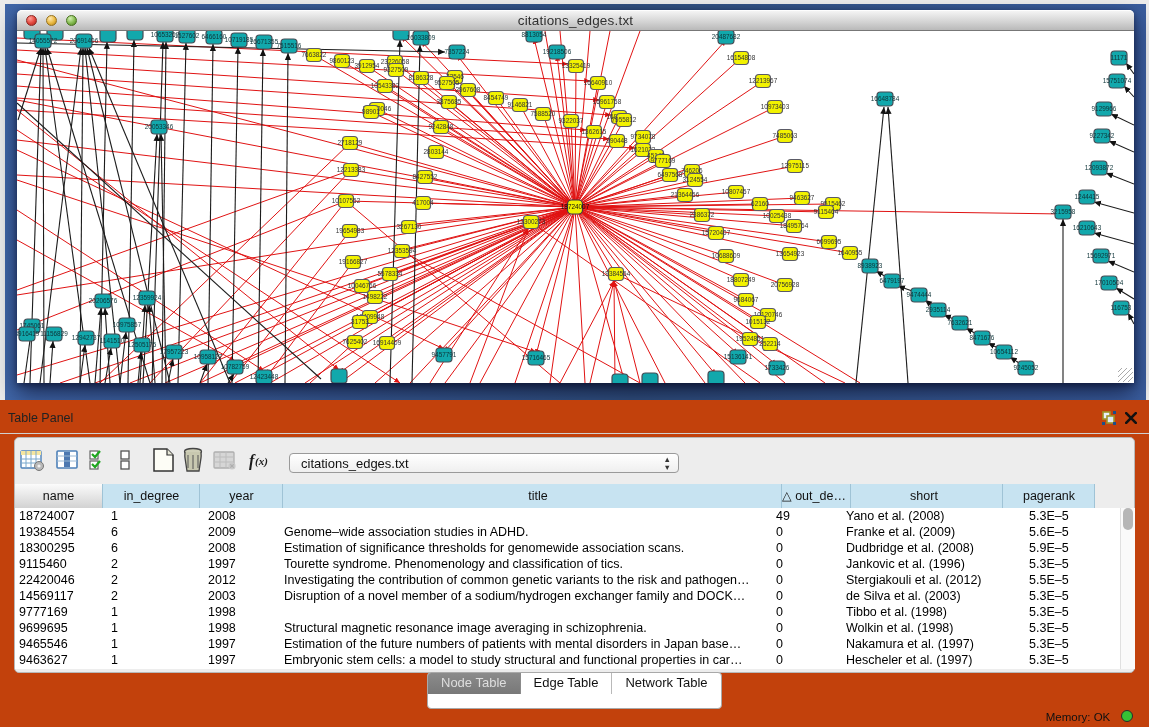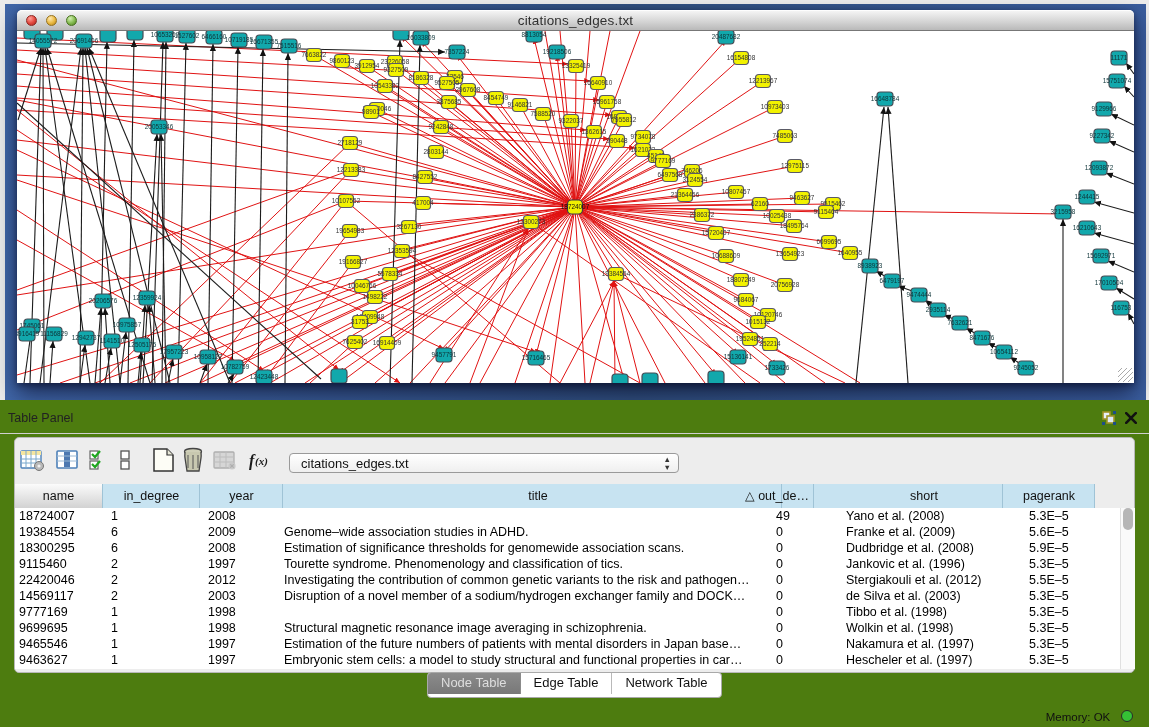--- a/index.html
+++ b/index.html
@@ -8,54 +8,54 @@
 #win{position:absolute;left:17px;top:10px;width:1117px;height:373px;border-radius:5px 5px 0 0;
   box-shadow:0 10px 22px rgba(0,0,25,.6),0 2px 6px rgba(0,0,25,.45)}
 #titlebar{position:absolute;left:0;top:0;width:1117px;height:21px;border-radius:5px 5px 0 0;
   background:linear-gradient(#f7f7f7,#d6d6d6 55%,#b9b9b9);border-bottom:1px solid #777;
   box-shadow:inset 0 1px 0 #fdfdfd}
 #title{position:absolute;left:0;top:3px;width:100%;text-align:center;font-size:13.5px;color:#303030;letter-spacing:.2px}
 .tl{position:absolute;top:5px;width:11px;height:11px;border-radius:50%}
 #tl1{left:9px;background:radial-gradient(circle at 35% 28%,#ff9f98,#e2463c 55%,#9d2b24);border:.5px solid #8e2620}
 #tl2{left:29px;background:radial-gradient(circle at 35% 28%,#ffe9b0,#e9b73e 55%,#a97d1d);border:.5px solid #96711c}
 #tl3{left:49px;background:radial-gradient(circle at 35% 28%,#d2f0b2,#82b94e 55%,#4d7c22)   ;border:.5px solid #47701f}
-#panel{position:absolute;left:0;top:400px;width:1149px;height:327px;background:#4d7c0f}
+#panel{position:absolute;left:0;top:400px;width:1149px;height:327px;background:#c2410c}
 #ptitle{position:absolute;left:8px;top:11px;font-size:12.5px;color:#222}
 #pline{position:absolute;left:0;top:33px;width:1149px;height:1px;background:#d0d0d0}
 #float{position:absolute;left:1102px;top:11px;width:14px;height:14px}
 #xbtn{position:absolute;left:1125px;top:12px}
 #box{position:absolute;left:14px;top:37px;width:1121px;height:236px;background:#ededed;
   border:1px solid #b8b8b8;border-radius:5px}
 #tool{position:absolute;left:0;top:0;width:100%;height:44px}
 #combo{position:absolute;left:274px;top:15px;width:390px;height:20px;border:1px solid #9a9a9a;border-radius:4px;
   background:linear-gradient(#ffffff,#efefef);font-size:13px;color:#111;line-height:19px;padding-left:11px}
 #combo .ud{position:absolute;right:7px;top:2px;font-size:7.5px;color:#333;line-height:8px;text-align:center;letter-spacing:0}
 #thead{position:absolute;left:0px;top:46px;width:1080px;height:24px;background:#c7e3f1;font-size:12.5px}
 #thead .h{position:absolute;top:0;height:24px;line-height:24px;text-align:center;color:#111;
   border-right:1px solid #9fc3d6}
 #hname{left:0;width:88px;background:linear-gradient(#fbfbfb,#d2d2d2);border-right:1px solid #a9a9a9}
 #hin{left:89px;width:96px}
 #hyear{left:186px;width:82px}
 #htitle{left:280px;width:487px}
-#hout{left:726px;width:73px}
+#hout{left:763px;width:73px}
 #hshort{left:831px;width:157px}
 #hpage{left:989px;width:91px}
 #tbody{position:absolute;left:0px;top:70px;width:1105px;height:161px;background:#fff;overflow:hidden}
 .tr{position:relative;height:16px;line-height:16px;font-size:12.5px;color:#000;white-space:nowrap}
 .tr div{position:absolute;top:0;height:16px;overflow:hidden}
 .c0{left:4px;width:85px}
 .c1{left:96px;width:88px}
 .c2{left:193px;width:74px}
 .c3{left:269px;width:486px}
 .c4{left:761px;width:68px}
 .c5{left:831px;width:157px;}
 .c6{left:1014px;width:86px}
 #vsb{position:absolute;left:1105px;top:70px;width:15px;height:161px;background:#fafafa;border-left:1px solid #e0e0e0}
 #vsb .th{position:absolute;left:2px;top:0px;width:10px;height:22px;background:#b6b6b6;border-radius:5px}
-#tabs{position:absolute;left:427px;top:272px;height:26px;border:1px solid #a9a9a9;border-radius:4px;
+#tabs{position:absolute;left:427px;top:272px;height:37px;border:1px solid #a9a9a9;border-radius:4px;
   display:flex;overflow:hidden;font-size:13px;background:#fff}
 #tabs div{height:21px;line-height:20px;padding:0 13px}
 #tab1{background:linear-gradient(#8b8b8b,#787878);color:#dedede;border-right:1px solid #8b8b8b}
 #tab2{border-right:1px solid #b9b9b9;color:#111}
 #tab3{color:#111}
 #mem{position:absolute;left:1040px;top:311px;width:76px;text-align:center;font-size:11.5px;color:#111}
 #memdot{position:absolute;left:1121px;top:310px;width:12px;height:12px;border-radius:50%;background:#35c135;border:1.3px solid #2a2a2a}
 </style></head><body>
 <div id="top">
  <div id="blue"></div>

